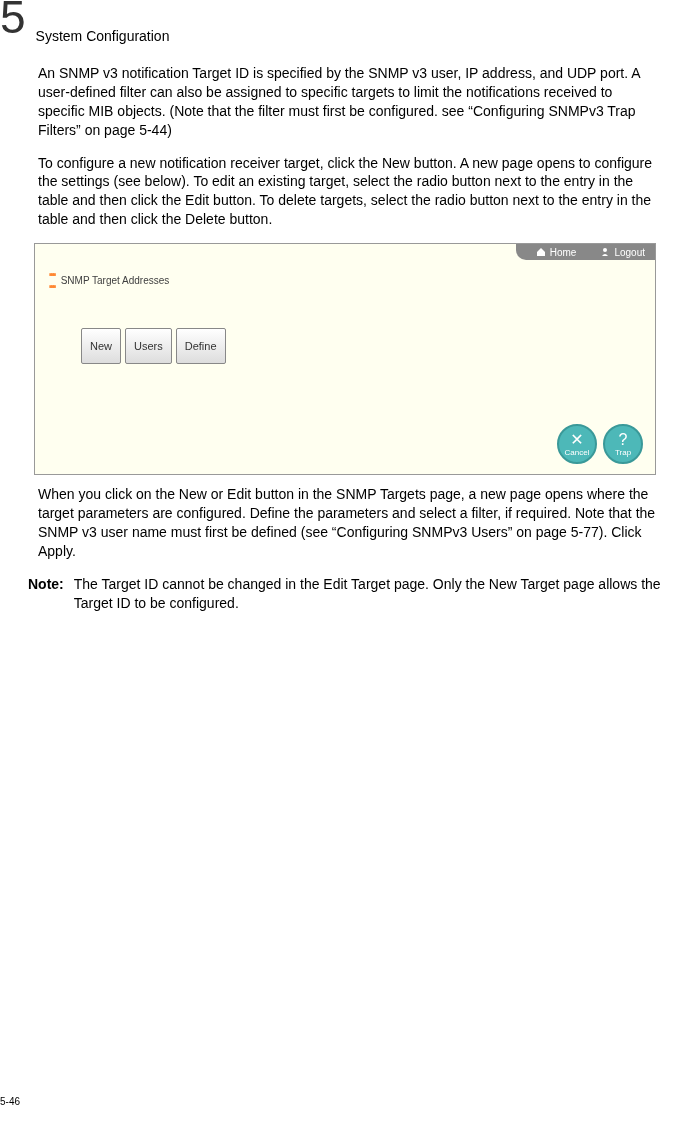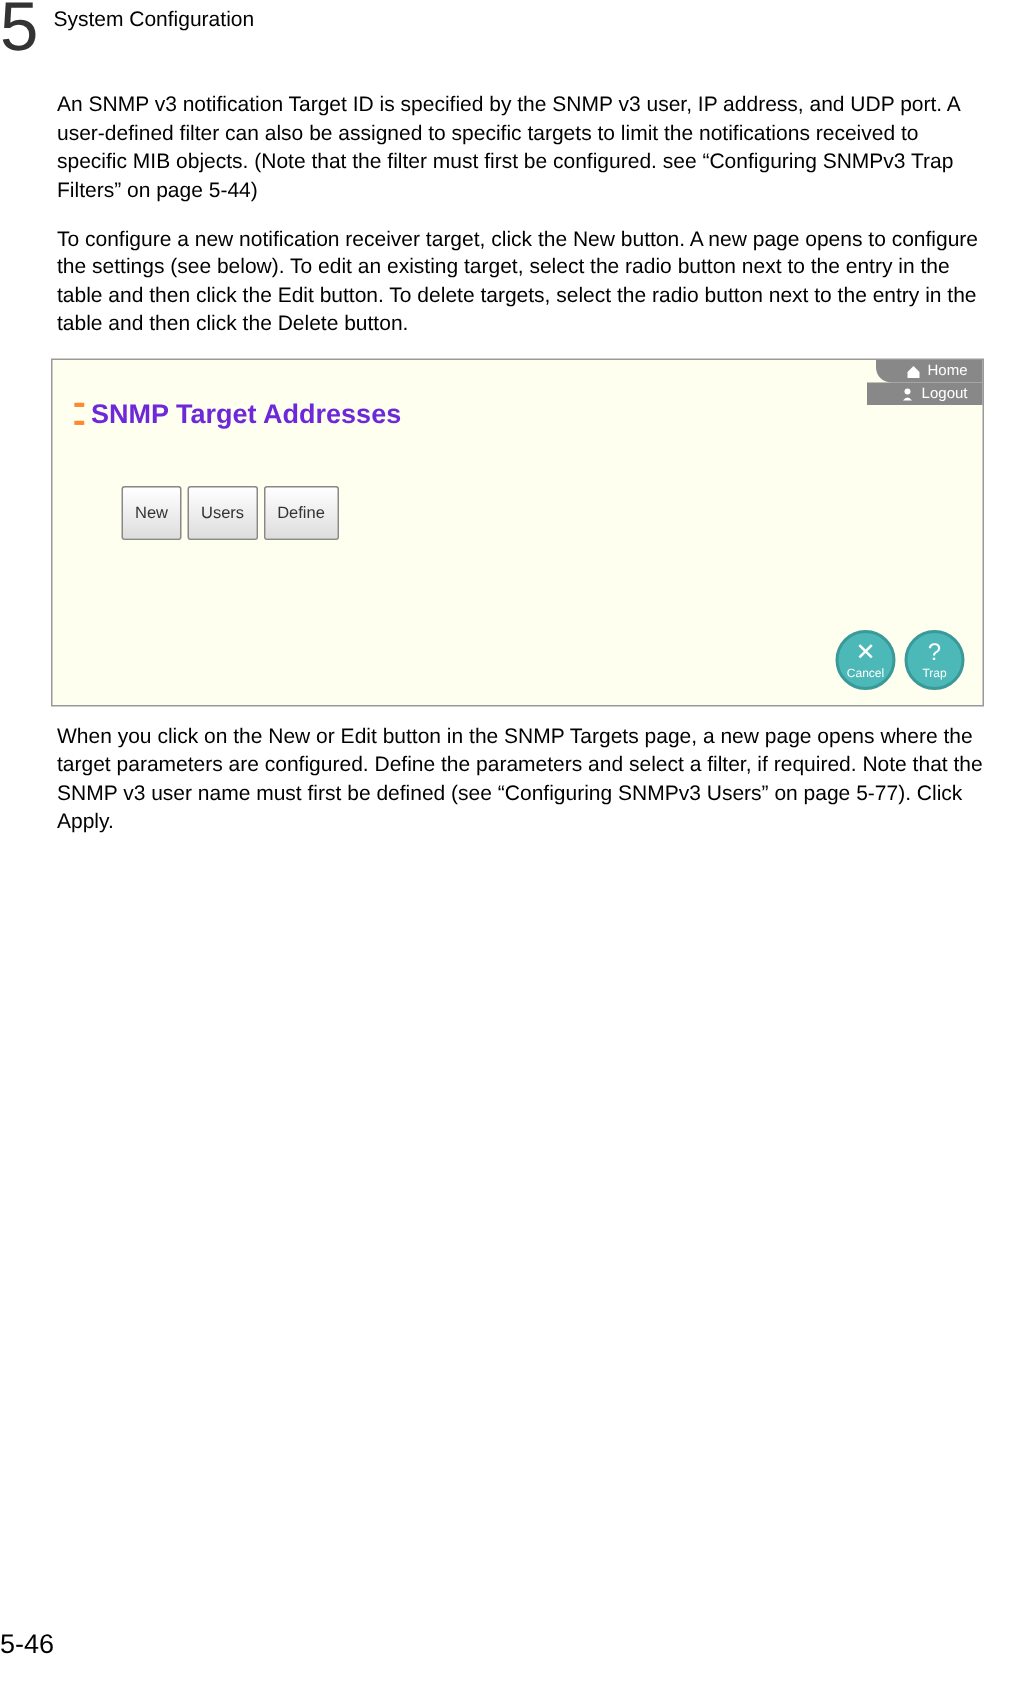--- a/index.html
+++ b/index.html
@@ -22,21 +22,21 @@
       font-weight: 400;
       color: #333;
       line-height: 1;
       margin-right: 10px;
       font-family: Arial, sans-serif;
       margin-top: -6px;
     }
     .chapter-title {
       font-size: 14px;
       color: #000;
-      margin-top: 4px;
+      margin-top: 28px;
     }
     .content {
       padding: 0 24px 0 28px;
     }
     .section-title {
       font-size: 17px;
       font-weight: bold;
       margin-bottom: 6px;
     }
     .body-text {
@@ -61,21 +61,20 @@
       margin: 8px 6px 10px 6px;
       height: 232px;
       position: relative;
     }
     .top-tabs {
       position: absolute;
       right: 0;
       top: 0;
       display: flex;
       height: 16px;
-      flex-direction: column;
     }
     .tab-link {
       background: #888;
       color: #fff;
       font-size: 10px;
       padding: 2px 10px 2px 20px;
       display: flex;
       align-items: center;
       position: relative;
       border-radius: 0 0 0 10px;
@@ -99,23 +98,23 @@
       align-items: center;
       padding: 24px 0 0 14px;
     }
     .grid-icon {
       color: #ff8833;
       font-size: 11px;
       margin-right: 6px;
       letter-spacing: -2px;
     }
     .panel-title {
-      color: #6d28d9;
-      font-weight: bold;
-      font-size: 18px;
+      color: #404040;
+      font-weight: normal;
+      font-size: 10px;
     }
     .button-row {
       display: flex;
       gap: 4px;
       margin: 36px 0 0 46px;
     }
     .ui-button {
       background: linear-gradient(#fff, #ddd);
       border: 1px solid #888;
       border-radius: 2px;
@@ -146,21 +145,21 @@
       cursor: pointer;
     }
     .circle-btn .icon-inner {
       font-size: 16px;
       line-height: 1;
     }
     .page-number {
       position: absolute;
       bottom: 20px;
       left: 0;
-      font-size: 18px;
+      font-size: 10px;
     }
   </style>
 </head>
 <body>
 
 <div class="page-header">
   <span class="chapter-number">5</span>
   <span class="chapter-title">System Configuration</span>
 </div>
 
@@ -207,15 +206,19 @@
       </div>
       <div class="circle-btn">
         <span class="icon-inner">?</span>
         <span>Trap</span>
       </div>
     </div>
   </div>
 
   <p class="body-text">When you click on the New or Edit button in the SNMP Targets page, a new page opens where the target parameters are configured. Define the parameters and select a filter, if required. Note that the SNMP v3 user name must first be defined (see “Configuring SNMPv3 Users” on page 5-77). Click Apply.</p>
 
+  <div class="note-block">
+    <span class="note-label">Note:</span>
+    <span>The Target ID cannot be changed in the Edit Target page. Only the New Target page allows the Target ID to be configured.</span>
+  </div>
 </div>
 
 <div class="page-number">5-46</div>
 
 </body></html>

